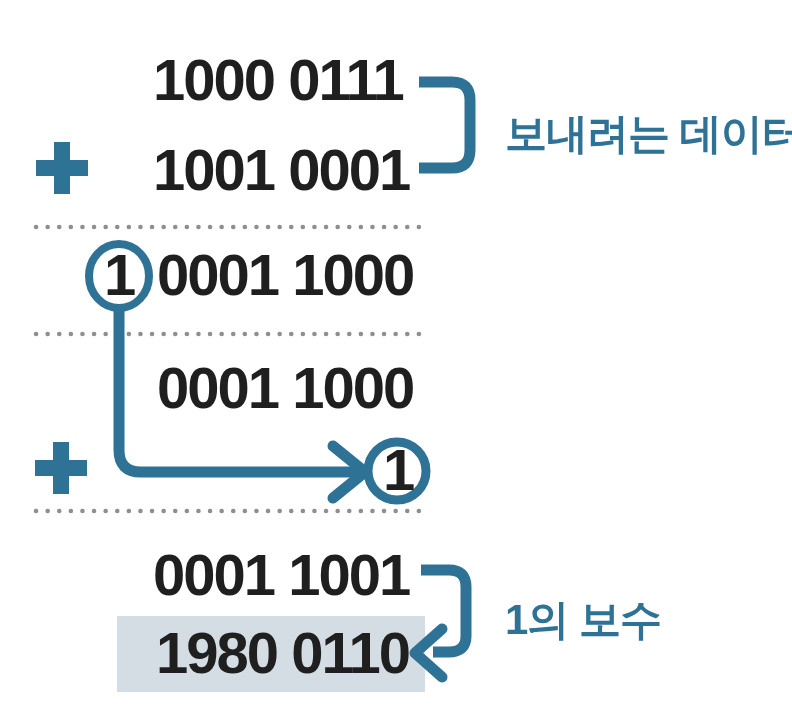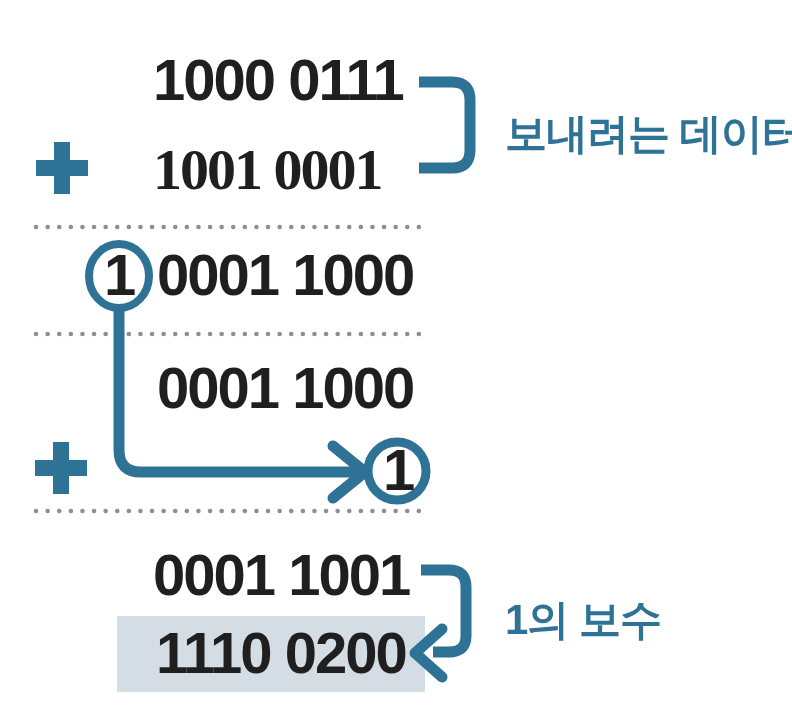--- a/index.html
+++ b/index.html
@@ -79,32 +79,32 @@
 
     <circle class="accent-stroke" cx="397" cy="471" r="29" stroke-width="9"></circle>
 
     <path class="accent-stroke" d="M421 570 H449 Q466 570 466 587 V636 Q466 652 449 652 H433" stroke-width="11"></path>
     <path class="accent-stroke" d="M442 629 L415 653 L442 677" stroke-width="11" stroke-linecap="round" stroke-linejoin="round"></path>
   </svg>
 
   <div class="textlayer">
     <div class="bits" style="left:153px; top:51px;">1000 0111</div>
 
-    <div class="bits" style="left:153px; top:141px;font-family:Liberation Serif, serif;">1001 0001</div>
+    <div class="bits" style="left:153px; top:141px;">1001 0001</div>
 
     <div class="klabel" style="left:505px; top:113px;">보내려는 데이터</div>
 
     <div class="bits" style="left:104px; top:246px;">1</div>
 
     <div class="bits" style="left:157px; top:246px;">0001 1000</div>
 
 
     <div class="bits" style="left:157px; top:359px;">0001 1000</div>
 
     <div class="bits" style="left:383px; top:441px;">1</div>
 
     <div class="bits" style="left:153px; top:537px;margin-top:9px;">0001 1001</div>
 
     <div class="klabel" style="left:505px; top:599px;">1의 보수</div>
 
-    <div class="bits" style="left:156px; top:624px;">1110 0200</div>
+    <div class="bits" style="left:156px; top:624px;">1980 0110</div>
   </div>
 </div>
 
 </body></html>

